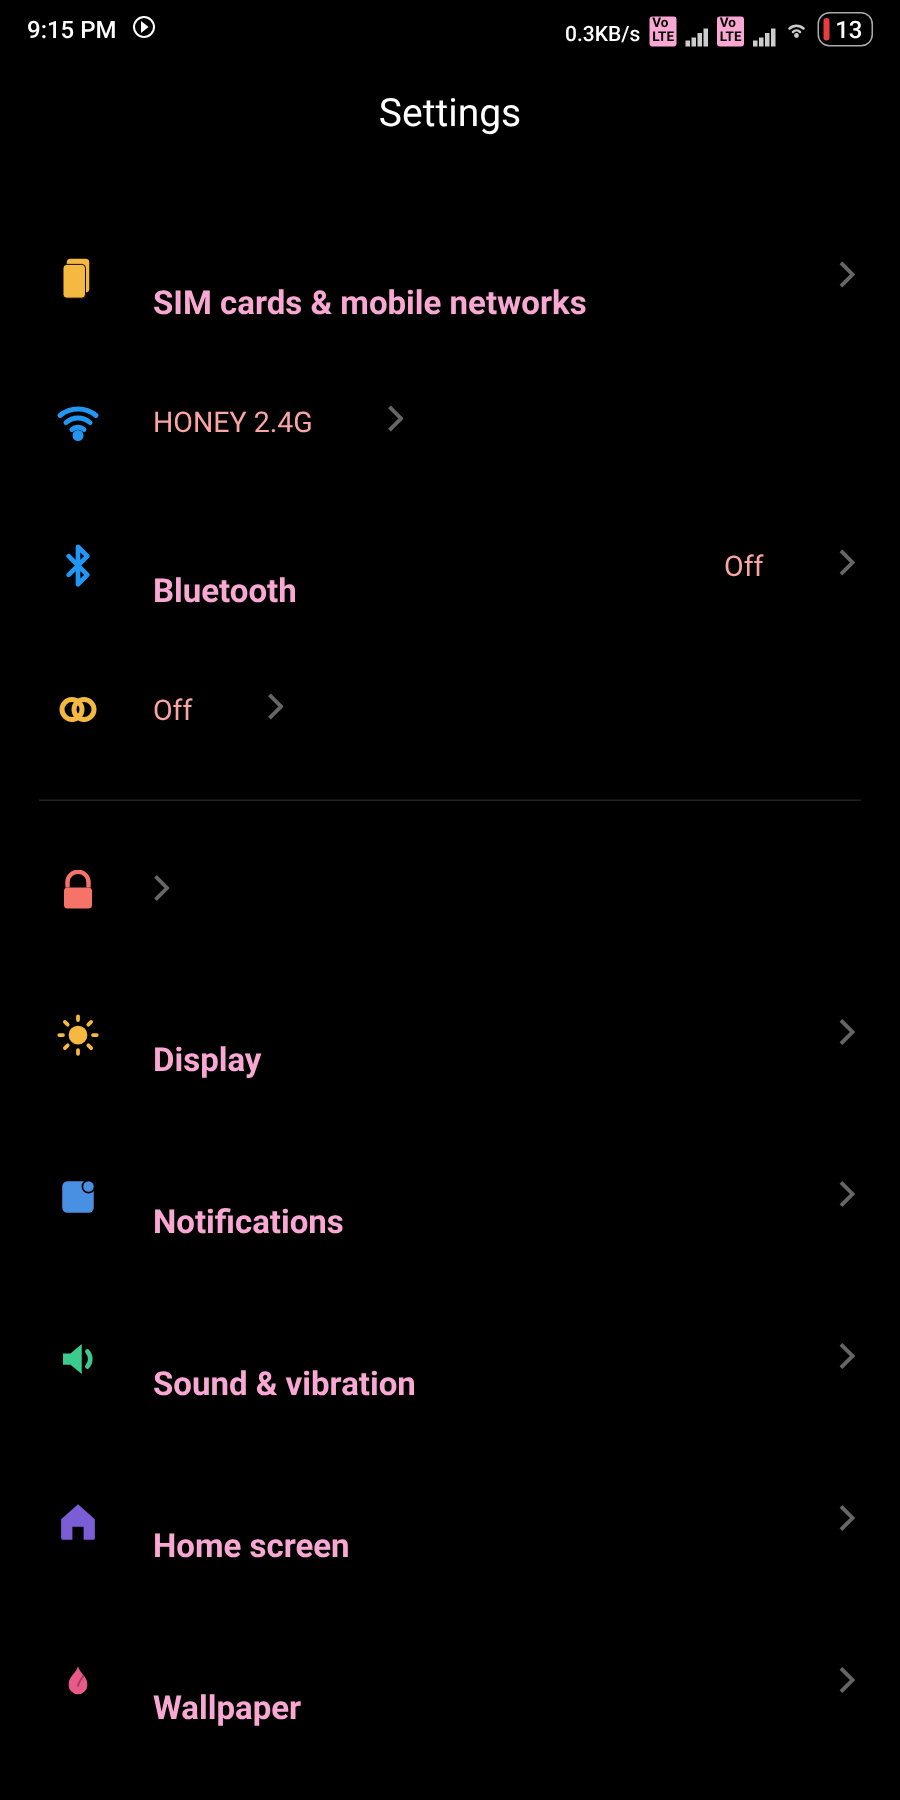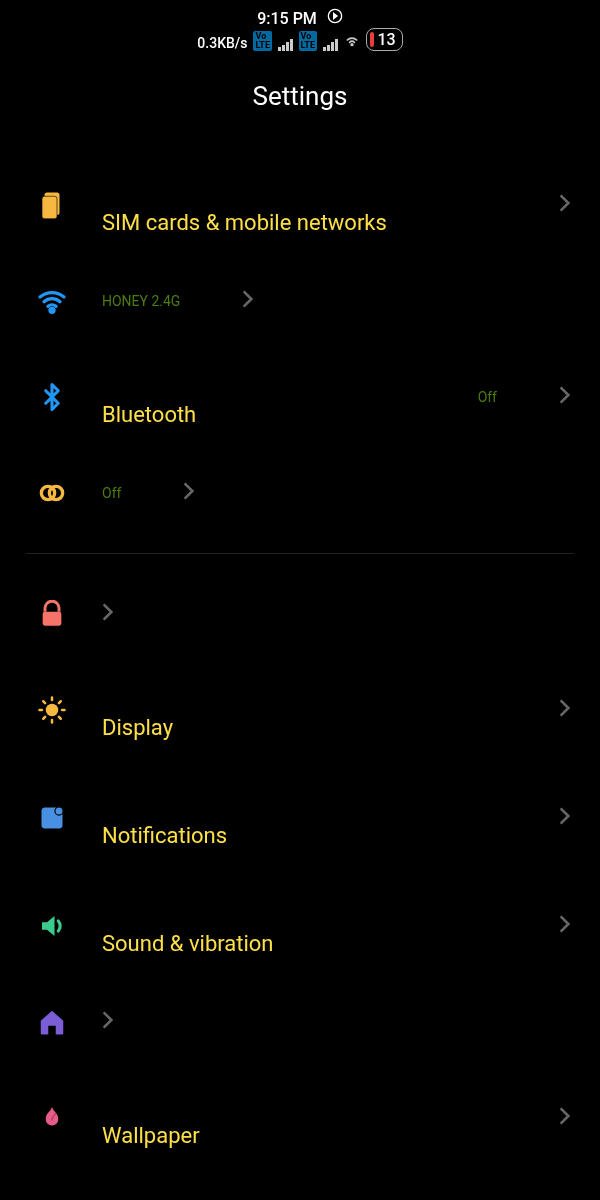--- a/index.html
+++ b/index.html
@@ -11,21 +11,20 @@
       font-family: -apple-system, BlinkMacSystemFont, "Segoe UI", Roboto, sans-serif;
       overflow: hidden;
     }
     .status-bar {
       display: flex;
       justify-content: space-between;
       align-items: center;
       padding: 8px 18px 4px 18px;
       font-size: 16px;
       font-weight: 500;
-      flex-direction: column;
     }
     .status-left { display: flex; align-items: center; gap: 10px; }
     .status-right { display: flex; align-items: flex-end; gap: 6px; font-size: 14px; }
     .header {
       text-align: center;
       padding: 26px 0 40px 0;
     }
     .header h1 {
       font-size: 26px;
       font-weight: 400;
@@ -41,29 +40,29 @@
     .item .icon-wrap {
       width: 36px;
       height: 36px;
       display: flex;
       align-items: center;
       justify-content: center;
       flex-shrink: 0;
     }
     .item .label {
       font-size: 22px;
-      font-weight: 400;
+      font-weight: 700;
       flex: 1;
-      color: #fde047;
+      color: #f9a8d4;
       margin-top: 35px;
     }
     .item .value {
-      font-size: 14px;
-      color: #4d7c0f;
-      margin-right: 30px;
+      font-size: 19px;
+      color: #fca5a5;
+      margin-right: 18px;
     }
     .chevron {
       color: #666;
       flex-shrink: 0;
     }
     .divider {
       height: 1px;
       background: #222;
       margin: 18px 26px;
     }
@@ -83,21 +82,21 @@
       border-radius: 8px;
       padding: 1px 6px 1px 3px;
       font-size: 16px;
       position: relative;
     }
     .battery::before{
       content:""; position:absolute; left:3px; top:3px; bottom:3px; width:4px;
       background:#e63e3e; border-radius:2px;
     }
     .volte {
-      background:#0369a1; color:#000; font-size:9px; font-weight:700;
+      background:#f9a8d4; color:#000; font-size:9px; font-weight:700;
       border-radius:2px; padding:1px 2px; line-height:1;
     }
     .signal { display:inline-flex; align-items:flex-end; gap:1.5px; height:12px;}
     .signal span{ width:2.5px; background:#ccc; }
     .signal span:nth-child(1){height:4px}
     .signal span:nth-child(2){height:6px}
     .signal span:nth-child(3){height:9px}
     .signal span:nth-child(4){height:12px}
   </style>
 </head>
@@ -262,20 +261,21 @@
           <path d="M1 1l6 6-6 6"></path>
         </svg></span>
   </div>
 
   <div class="item">
     <span class="icon-wrap">
       <svg width="30" height="30" viewBox="0 0 24 24" fill="#7b5dd6">
           <path d="M3 11l9-8 9 8v10a1 1 0 0 1-1 1h-5v-7h-6v7H4a1 1 0 0 1-1-1V11z"></path>
         </svg>
     </span>
+    <span class="label">Home screen</span>
     <span class="chevron"><svg width="11" height="18" viewBox="0 0 8 14" fill="none" stroke="#666" stroke-width="2">
           <path d="M1 1l6 6-6 6"></path>
         </svg></span>
   </div>
 
   <div class="item">
     <span class="icon-wrap">
       <svg width="30" height="30" viewBox="0 0 24 24" fill="#e85a8a">
           <path d="M12 3c-1 4-5 5-5 10a5 5 0 0 0 10 0c0-5-4-6-5-10z"></path>
           <path d="M12 14c0-3 2-4 3-6" fill="none" stroke="#000" stroke-width="1" opacity="0.3"></path>

